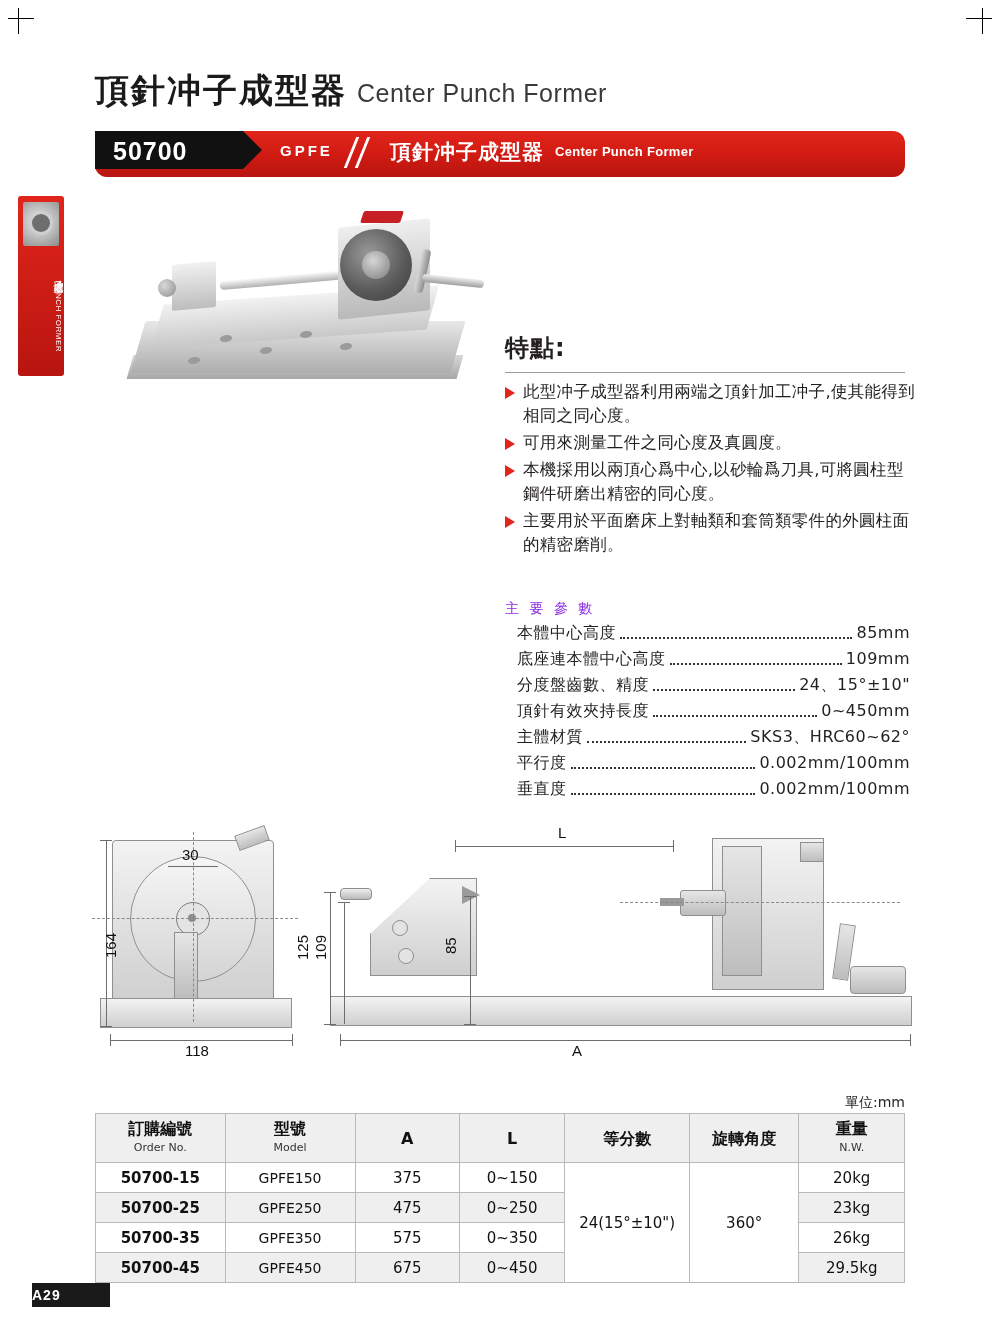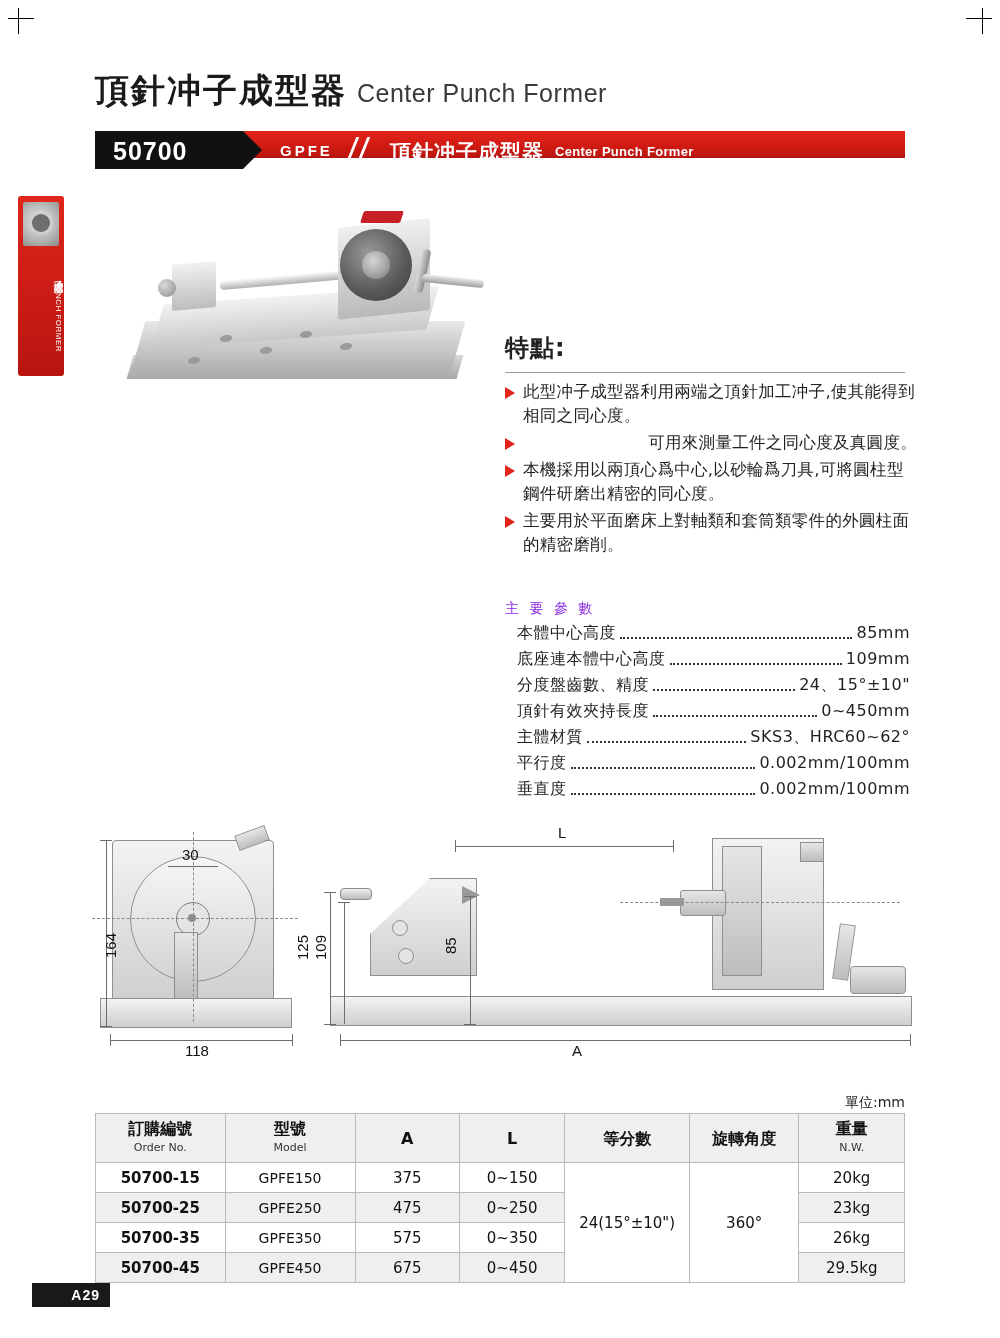--- a/index.html
+++ b/index.html
@@ -28,22 +28,23 @@
     font-family:"DejaVu Sans","Liberation Sans",sans-serif;
     color:#1a1a1a;
   }
   .title-en{
     font-size:25px;color:#3a3a3a;margin-left:10px;letter-spacing:.5px;
     font-family:"Liberation Sans",sans-serif;
   }
 
   
   .redbar{
-    position:absolute;left:95px;top:131px;width:810px;height:27px;
+    position:absolute;left:95px;top:131px;width:810px;height:46px;
     background:linear-gradient(to bottom,#e1251b 0%,#cf1a12 55%,#b81510 100%);
+    border-radius:12px;
   }
   .redbar .codebox{
     position:absolute;left:0;top:0;height:38px;width:148px;
     background:#111;
     border-top-right-radius:0;
   }
   .redbar .codebox:after{
     content:"";position:absolute;right:-19px;top:0;
     border-left:19px solid #111;
     border-top:19px solid transparent;
@@ -157,21 +158,21 @@
   }
   .hole{position:absolute;width:12px;height:7px;border-radius:50%;background:#9b9b9b;transform:skewX(-18deg);}
 
   
   .feat-title{
     position:absolute;left:505px;top:332px;font-size:24px;font-weight:bold;
     font-family:"DejaVu Sans","Liberation Sans",sans-serif;letter-spacing:1px;
   }
   .feat-rule{position:absolute;left:505px;top:372px;width:400px;height:1px;background:#9a9a9a;}
   .feat-list{position:absolute;left:505px;top:380px;width:412px;}
-  .feat-item{display:flex;margin-bottom:3px;justify-content:space-between;}
+  .feat-item{display:flex;margin-bottom:3px;}
   .tri{
     width:0;height:0;margin:7px 8px 0 0;flex:0 0 auto;
     border-top:6px solid transparent;border-bottom:6px solid transparent;
     border-left:10px solid #e1251b;
   }
   .feat-text{
     font-size:16.5px;line-height:24px;letter-spacing:.3px;
     font-family:"DejaVu Sans","Liberation Sans",sans-serif;
   }
 
@@ -221,21 +222,21 @@
   }
   table.spec thead th .sub{display:block;font-size:11px;font-weight:normal;color:#333;}
   table.spec tbody td{height:27px;font-size:15px;}
   table.spec tbody tr:nth-child(even){background:#efefef;}
   table.spec tbody td.order{font-weight:bold;}
   table.spec tbody td.model{font-size:14px;}
 
   
   .pagenum{
     position:absolute;left:32px;top:1283px;width:78px;height:24px;background:#1a1a1a;
-    color:#fff;font-size:14px;font-weight:bold;text-align:right;padding-right:10px;
+    color:#fff;font-size:14px;font-weight:bold;text-align:left;padding-right:10px;
     box-sizing:border-box;line-height:24px;letter-spacing:1px;
   }
 </style>
 </head>
 <body>
 
 <div class="page">
 
   <div class="crop v" style="left:18px;top:8px;"></div>
   <div class="crop h" style="left:8px;top:18px;"></div>

